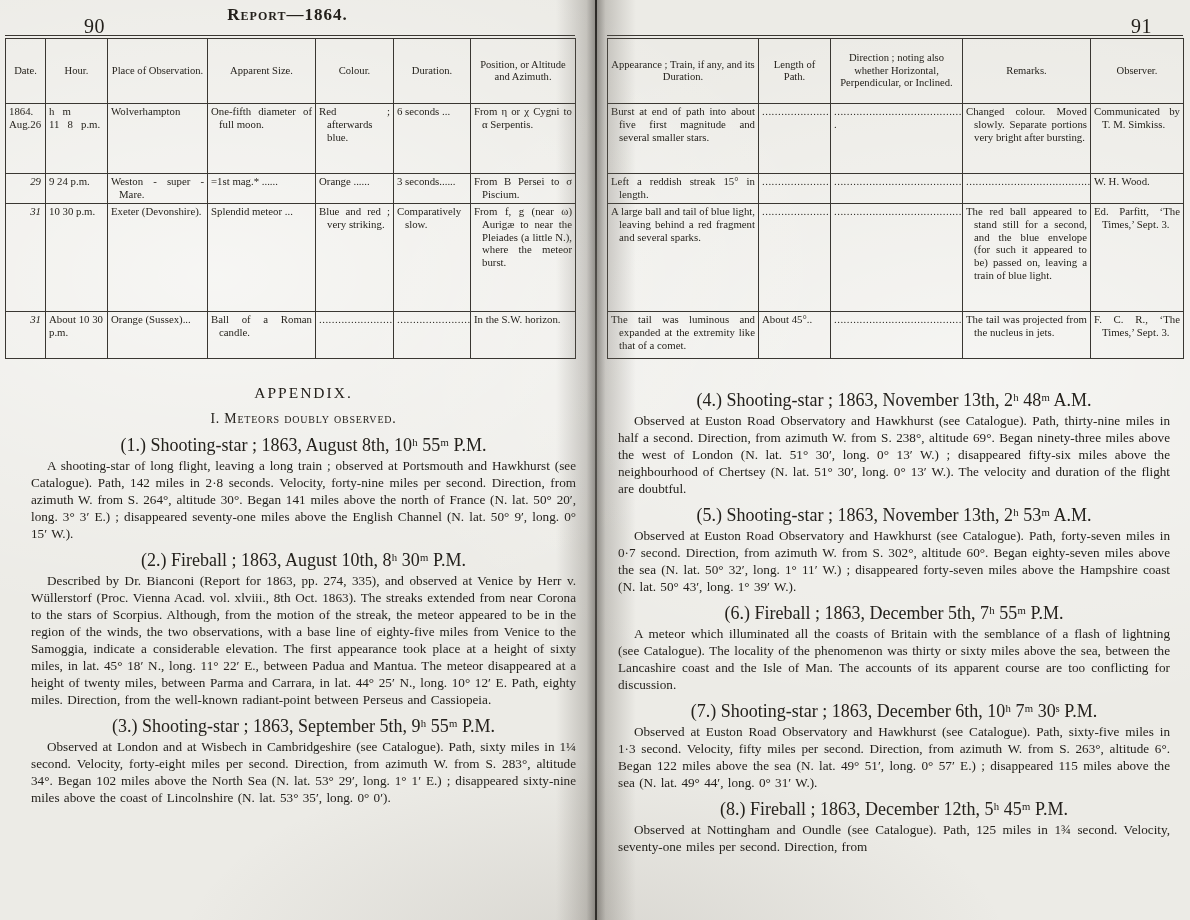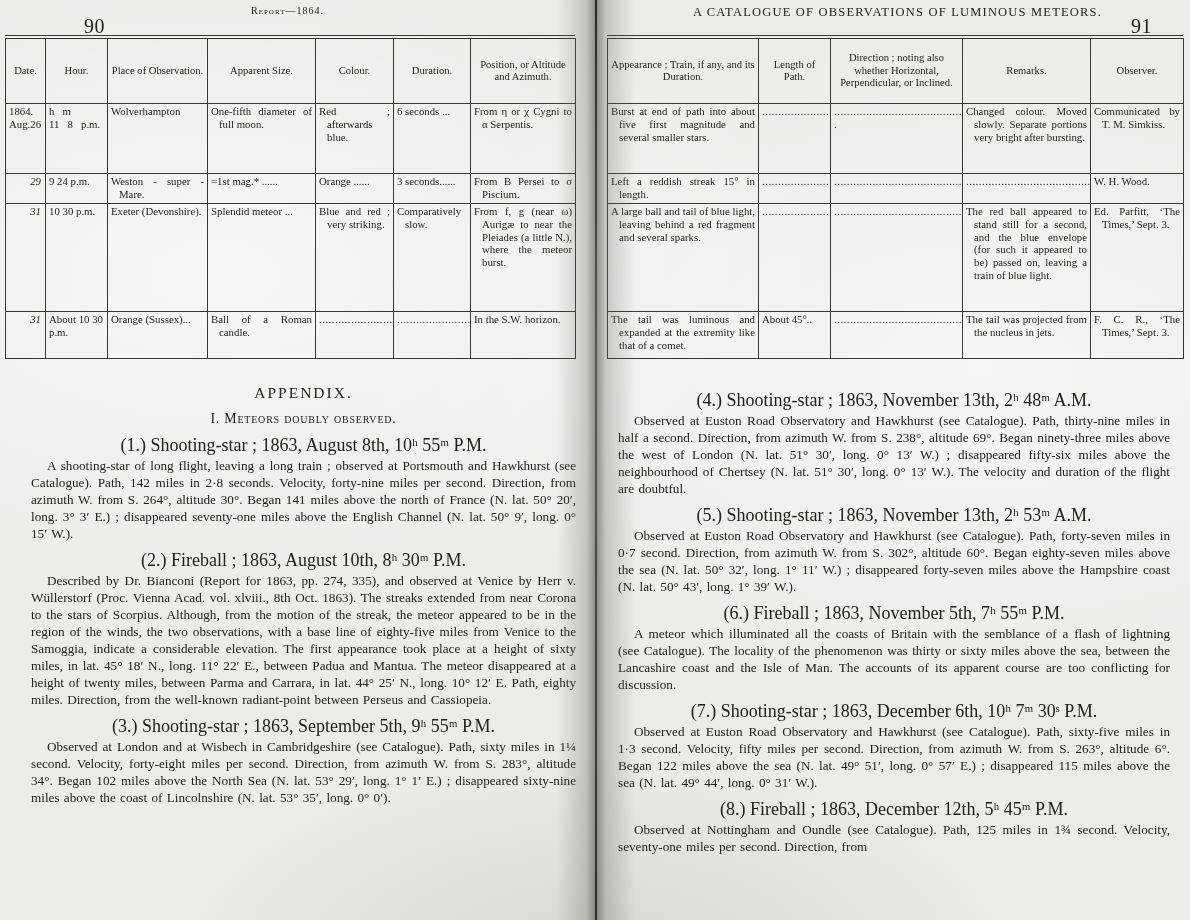--- a/index.html
+++ b/index.html
@@ -16,21 +16,21 @@
   .scan{position:absolute;inset:0;}
 
   
   .runhead{position:absolute;top:3px;height:22px;}
   .rh-left{left:0;width:575px;}
   .rh-right{left:605px;width:585px;}
   .pgnum{position:absolute;top:12px;font-size:20px;letter-spacing:.5px;}
   .pgnum.l{left:84px;}
   .pgnum.r{right:38px;}
   .runtitle{position:absolute;top:2px;left:0;right:0;text-align:center;font-size:12.5px;letter-spacing:1.2px;}
-  .rh-left .runtitle{font-variant:small-caps;font-size:10px;letter-spacing:1px;}
+  .rh-left .runtitle{font-variant:small-caps;font-size:17px;letter-spacing:1px;font-weight:bold;}
 
   
   .toprule{position:absolute;top:35px;height:0;border-top:1px solid #3a3732;}
   .tr-l{left:5px;width:570px;}
   .tr-r{left:607px;width:576px;}
   table.obs{position:absolute;top:38px;border-collapse:collapse;table-layout:fixed;
     font-size:10.8px;line-height:12.8px;color:#26231d;}
   .obs-l{left:5px;width:570px;}
   .obs-r{left:607px;width:576px;}
   .obs th,.obs td{border:1px solid #3a3732;padding:1px 3px 0 3px;vertical-align:top;font-weight:normal;overflow:hidden;}
@@ -65,21 +65,20 @@
 </head>
 <body>
 
 <div class="scan">
 
   <div class="runhead rh-left">
     <span class="pgnum l">90</span>
     <span class="runtitle">Report—1864.</span>
   </div>
   <div class="runhead rh-right">
-    <span class="runtitle">A CATALOGUE OF OBSERVATIONS OF LUMINOUS METEORS.</span>
     <span class="pgnum r">91</span>
   </div>
 
   <div class="toprule tr-l"></div>
   <div class="toprule tr-r"></div>
 
   <table class="obs obs-l">
     <colgroup>
       <col style="width:40px">
         <col style="width:62px">
@@ -209,21 +208,21 @@
   <div class="col colR">
     <div class="entry">
       <div class="ehead">(4.)  Shooting-star ;  1863, November 13th, 2ʰ 48ᵐ A.M.</div>
       <div class="ebody">Observed at Euston Road Observatory and Hawkhurst (see Catalogue). Path, thirty-nine miles in half a second.  Direction, from azimuth W. from S. 238°, altitude 69°.  Began ninety-three miles above the west of London (N. lat. 51° 30′, long. 0° 13′ W.) ;  disappeared fifty-six miles above the neighbourhood of Chertsey (N. lat. 51° 30′, long. 0° 13′ W.).  The velocity and duration of the flight are doubtful.</div>
     </div>
     <div class="entry">
       <div class="ehead">(5.)  Shooting-star ;  1863, November 13th, 2ʰ 53ᵐ A.M.</div>
       <div class="ebody">Observed at Euston Road Observatory and Hawkhurst (see Catalogue). Path, forty-seven miles in 0·7 second.  Direction, from azimuth W. from S. 302°, altitude 60°.  Began eighty-seven miles above the sea (N. lat. 50° 32′, long. 1° 11′ W.) ;  disappeared forty-seven miles above the Hampshire coast (N. lat. 50° 43′, long. 1° 39′ W.).</div>
     </div>
     <div class="entry">
-      <div class="ehead">(6.)  Fireball ;  1863, November 5th, 7ʰ 55ᵐ P.M.</div>
+      <div class="ehead">(6.)  Fireball ;  1863, December 5th, 7ʰ 55ᵐ P.M.</div>
       <div class="ebody">A meteor which illuminated all the coasts of Britain with the semblance of a flash of lightning (see Catalogue).  The locality of the phenomenon was thirty or sixty miles above the sea, between the Lancashire coast and the Isle of Man.  The accounts of its apparent course are too conflicting for discussion.</div>
     </div>
     <div class="entry">
       <div class="ehead">(7.)  Shooting-star ;  1863, December 6th, 10ʰ 7ᵐ 30ˢ P.M.</div>
       <div class="ebody">Observed at Euston Road Observatory and Hawkhurst (see Catalogue). Path, sixty-five miles in 1·3 second.  Velocity, fifty miles per second.  Direction, from azimuth W. from S. 263°, altitude 6°.  Began 122 miles above the sea (N. lat. 49° 51′, long. 0° 57′ E.) ;  disappeared 115 miles above the sea (N. lat. 49° 44′, long. 0° 31′ W.).</div>
     </div>
     <div class="entry">
       <div class="ehead">(8.)  Fireball ;  1863, December 12th, 5ʰ 45ᵐ P.M.</div>
       <div class="ebody">Observed at Nottingham and Oundle (see Catalogue).  Path, 125 miles in 1¾ second.  Velocity, seventy-one miles per second.  Direction, from</div>
     </div>

